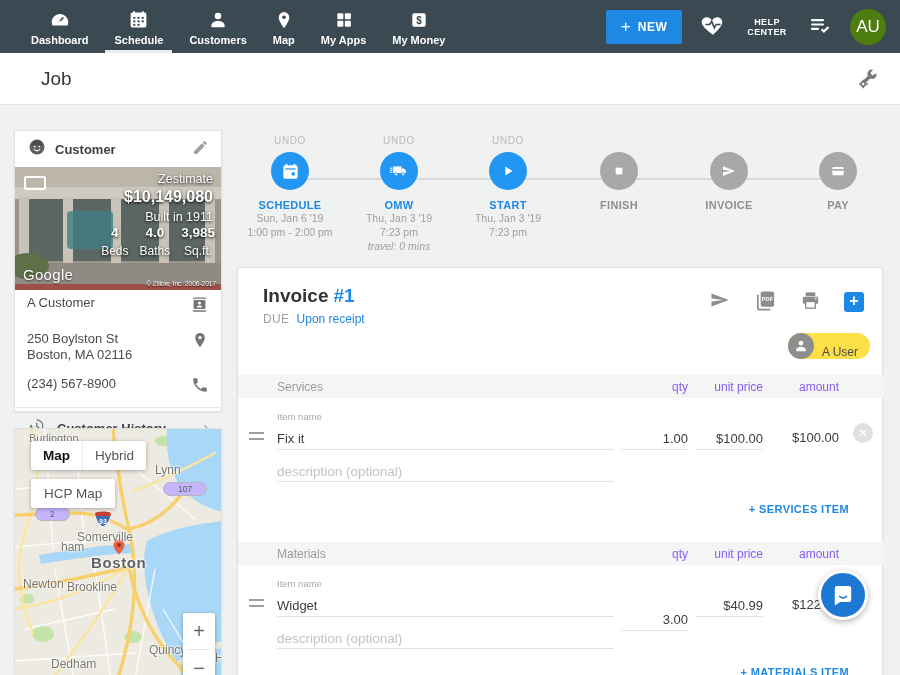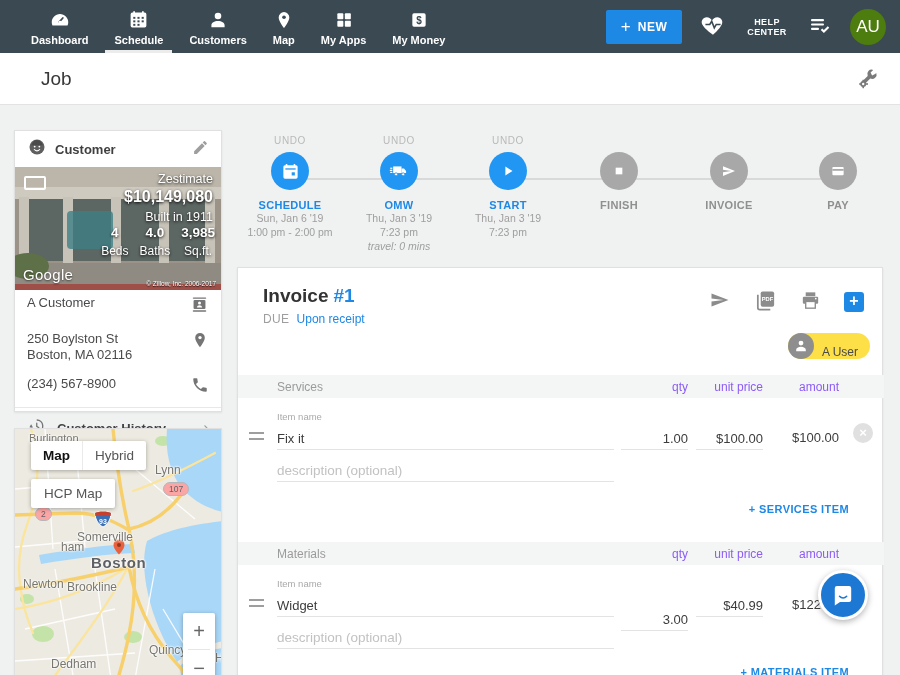--- a/index.html
+++ b/index.html
@@ -64,21 +64,21 @@
   .map-label { position:absolute; color:#77766F; font-size:11px; text-shadow:0 0 2px #fff,0 0 2px #fff,0 0 3px #fff; white-space:nowrap; }
   .map-label.big { color:#5E6166; font-size:15px; font-weight:bold; letter-spacing:.6px; }
   .map-btnrow { position:absolute; left:16px; top:12px; display:flex; background:#fff; box-shadow:0 1px 4px rgba(0,0,0,.3); border-radius:2px; z-index:5; cursor:pointer; }
   .map-btn { font-size:13.5px; padding:7px 12px; color:#565656; }
   .map-btn.sel { font-weight:bold; color:#111; }
   .map-btn + .map-btn { border-left:1px solid #EAEAEA; }
   .hcp-btn { position:absolute; left:16px; top:50px; background:#fff; box-shadow:0 1px 4px rgba(0,0,0,.3); border-radius:2px; font-size:13.5px; color:#565656; padding:7px 13px; z-index:5; cursor:pointer; }
   .zoomctl { position:absolute; left:168px; top:184px; width:32px; background:#fff; box-shadow:0 1px 4px rgba(0,0,0,.3); border-radius:2px; z-index:5; }
   .zoomctl .zc { height:36px; display:flex; align-items:center; justify-content:center; font-size:20px; color:#666; cursor:pointer; }
   .zoomctl .zdiv { height:1px; background:#E6E6E6; margin:0 5px; }
-  .rbadge { position:absolute; background:#fca5a5; border:1px solid #B3B6BB; border-radius:8px; font-size:8.5px; color:#5F6368; padding:1px 5px; z-index:2; }
+  .rbadge { position:absolute; background:#c4b5fd; border:1px solid #B3B6BB; border-radius:8px; font-size:8.5px; color:#5F6368; padding:1px 14px; z-index:2; }
 
   
   .pipeline { position:absolute; left:237px; top:135px; width:646px; height:126px; }
   .pipe-line { position:absolute; left:53px; top:43px; width:548px; height:2px; background:#D9D9D9; }
   .step { position:absolute; top:0; width:116px; text-align:center; cursor:pointer; }
   .step .undo { font-size:10px; color:#B9B9B9; letter-spacing:.6px; height:14px; margin-bottom:3px; }
   .step .circ { width:38px; height:38px; border-radius:50%; margin:0 auto; display:flex; align-items:center; justify-content:center; }
   .step.done .circ { background:#2196F3; }
   .step.todo .circ { background:#A8A8A8; }
   .step .slabel { margin-top:9px; font-size:11px; font-weight:bold; letter-spacing:.3px; }
@@ -106,21 +106,21 @@
   .colh { position:absolute; top:5px; font-size:12px; color:#8b5cf6; text-align:right; }
   .col-qty { width:60px; left:390px; }
   .col-up { width:80px; left:445px; }
   .col-amt { width:76px; left:525px; }
 
   .item-label { position:absolute; left:39px; font-size:9.5px; color:#A9A9A9; }
   .drag { position:absolute; left:11px; width:15px; height:8px; border-top:2px solid #9E9E9E; border-bottom:2px solid #9E9E9E; cursor:grab; }
   .fld { position:absolute; border:none; outline:none; border-bottom:1px solid #E3E3E3; background:transparent; font-family:"Liberation Sans",sans-serif; font-size:13px; color:#3C3C3C; height:22px; }
   .fld.right { text-align:right; }
   .fld::placeholder { color:#C2C2C2; font-size:13.5px; }
-  .fld.desc { font-size:12px; }
+  .fld.desc { font-size:16px; }
   .amt { position:absolute; width:80px; text-align:right; font-size:13px; color:#3C3C3C; }
   .del-x { position:absolute; width:20px; height:20px; border-radius:50%; background:#E0E0E0; color:#fff; font-size:13px; font-weight:bold; text-align:center; line-height:19px; cursor:pointer; }
   .add-link { position:absolute; right:33px; font-size:11px; font-weight:bold; color:#1E88E5; letter-spacing:.4px; cursor:pointer; }
 
   
   .fab { position:absolute; left:818px; top:570px; width:50px; height:50px; border-radius:50%; background:#1D78D3; border:3px solid #fff; box-shadow:0 2px 6px rgba(0,0,0,.3); display:flex; align-items:center; justify-content:center; cursor:pointer; z-index:60; }
 </style>
 </head>
 <body>
 

